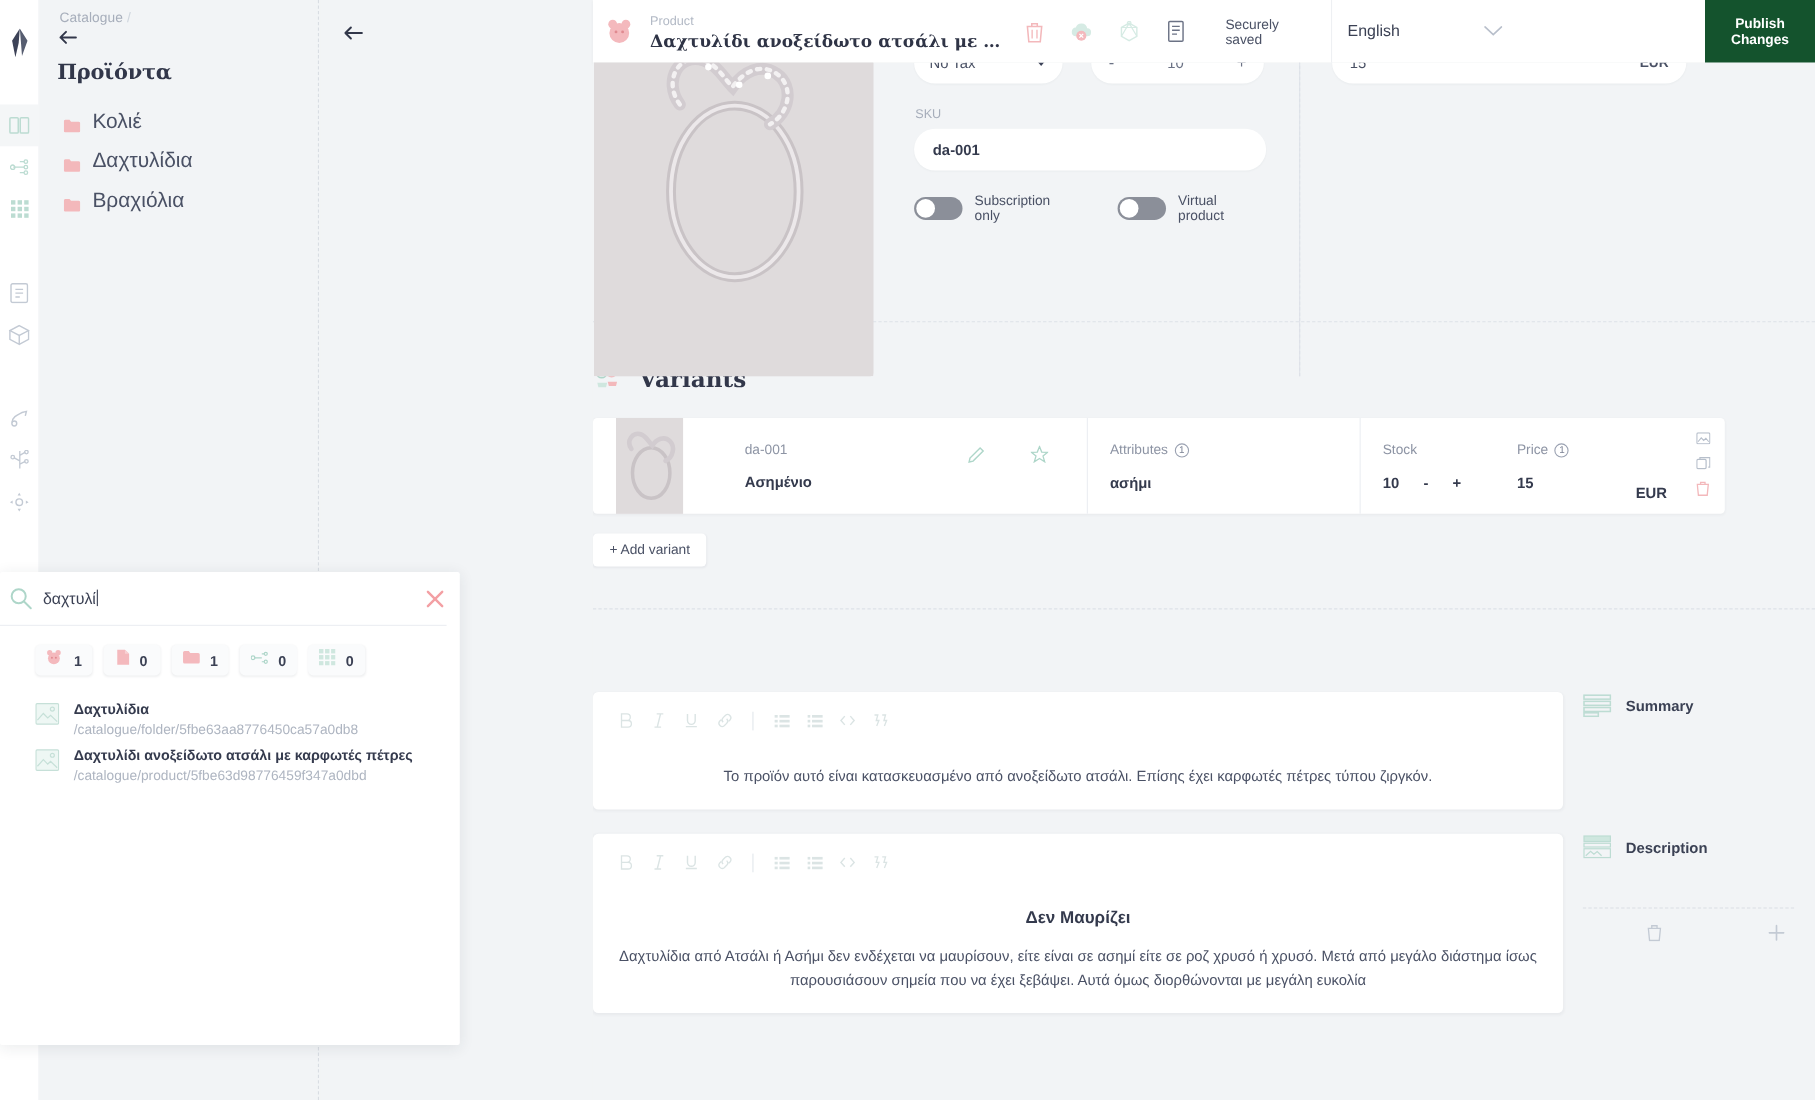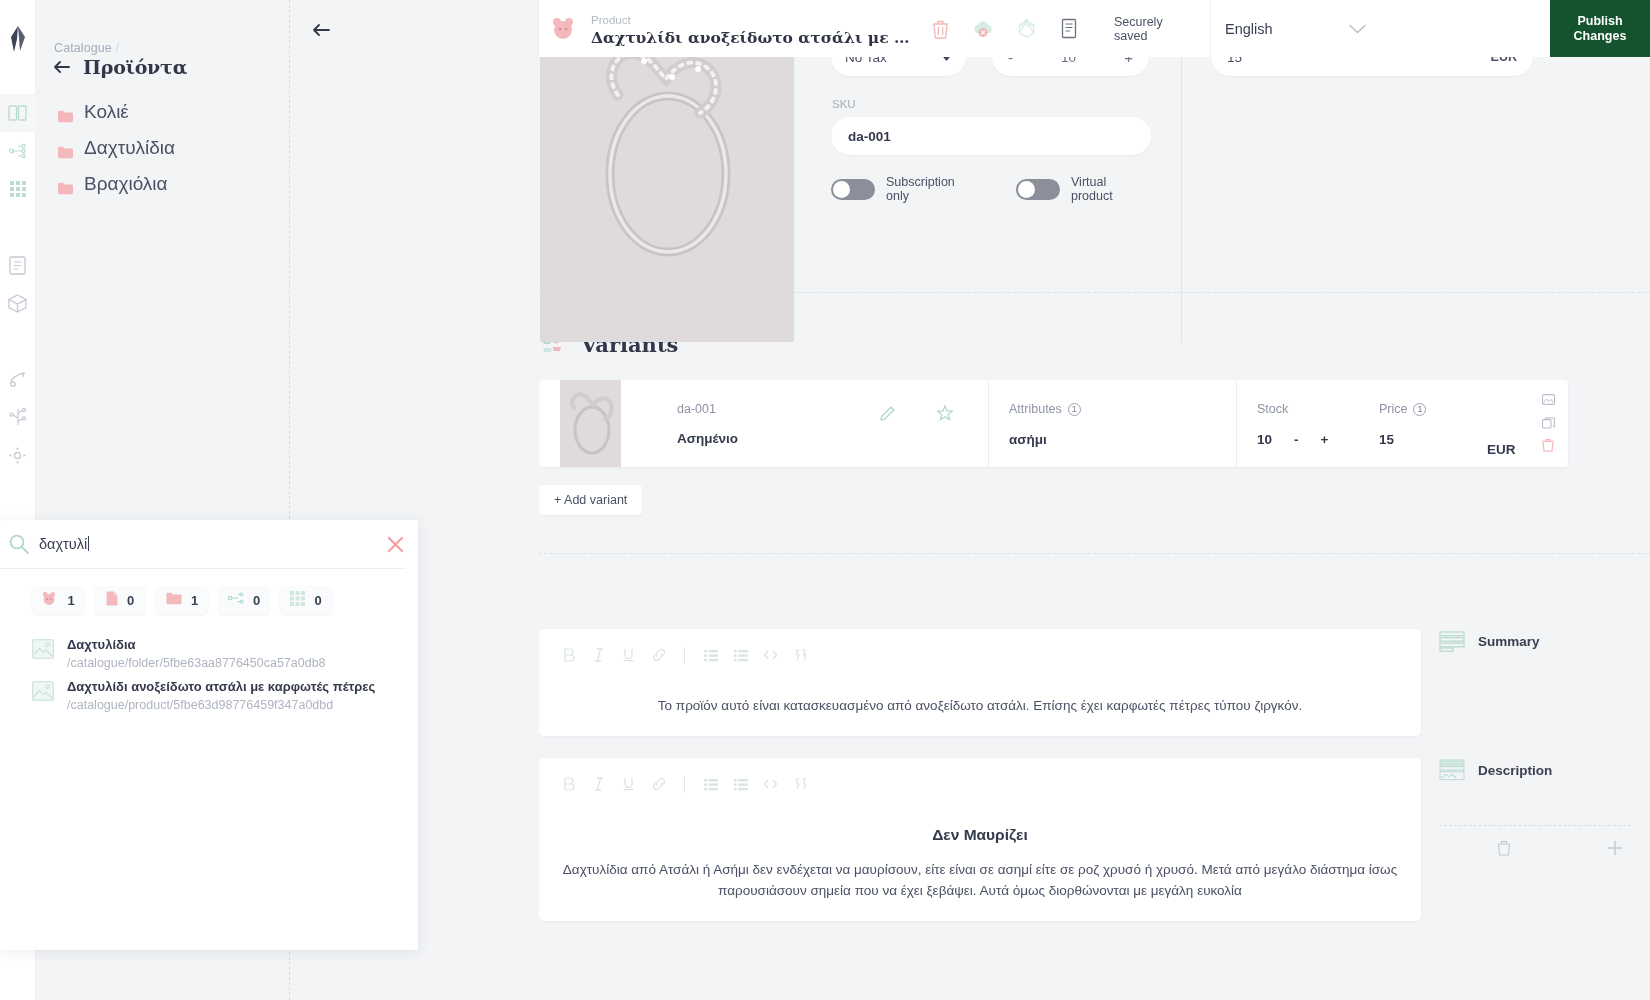--- a/index.html
+++ b/index.html
@@ -27,25 +27,25 @@
   .rail-btn.active { background: #f4f6f7; }
   .rail-gap { height: 38px; }
 
   
   .tree-pane {
     position: absolute; left: 36px; top: 0; width: 254px; height: 1000px;
     background: #f2f4f6;
     border-right: 1px dashed #d9dde3;
   }
   .crumb {
-    font-size: 12.5px; color: #a7aebb; padding: 9px 0 0 18px; letter-spacing: .1px; margin-top: 32px;
+    font-size: 12.5px; color: #a7aebb; padding: 9px 0 0 18px; letter-spacing: .1px;
   }
   .crumb .slash { color: #cfd6de; }
   .tree-title-row {
-    display: flex; align-items: center; gap: 11px; padding: 1px 0 0 16px;
+    display: flex; gap: 11px; padding: 1px 0 0 16px; flex-direction: column;
   }
   .back-arrow { width: 20px; height: 20px; flex: none; }
   .tree-title {
     font-family: "DejaVu Serif", serif;
     font-weight: bold; font-size: 19px; color: #32374a; letter-spacing: -.2px;
   }
   .tree-list { margin-top: 16px; }
   .tree-item {
     display: flex; align-items: center; gap: 11px;
     padding: 7px 0 7px 22px; font-size: 19px; color: #4a5165;

